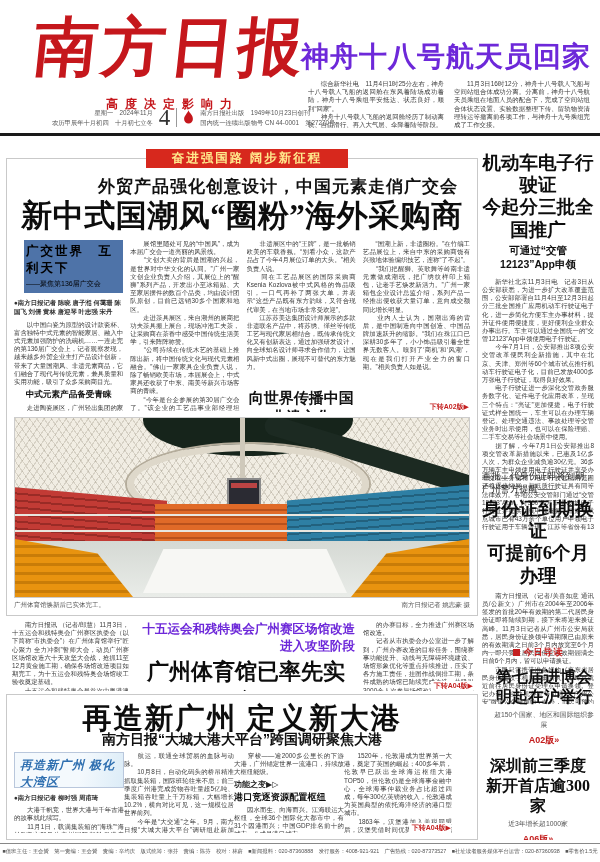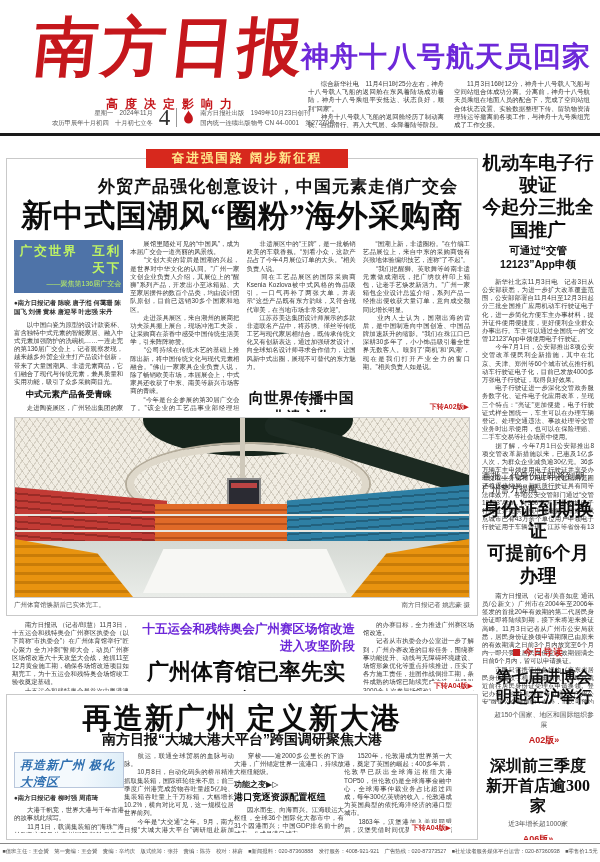--- a/index.html
+++ b/index.html
@@ -29,21 +29,21 @@
   
   .banner{left:146px;top:149px;width:202px;height:19px;background:#d7281d;color:#ffe98c;
     font-weight:bold;font-size:12.5px;letter-spacing:2px;text-align:center;line-height:19px;}
   .kicker{left:6px;top:175px;width:472px;text-align:center;font-size:17px;font-weight:bold;
     letter-spacing:1px;color:#111;margin-left:36px;}
   .bigHead{left:6px;top:195px;width:472px;text-align:center;font-size:31px;font-weight:900;
     letter-spacing:.5px;color:#0d0d0d;}
   
   .colrow{left:14px;top:240px;width:456px;height:172px;display:flex;gap:7px;}
   .col{position:relative;overflow:hidden;}
-  .sb-head{background:#4e73a8;color:#bef264;text-align:right;padding:3px 2px 4px;}
+  .sb-head{background:#4e73a8;color:#000000;text-align:left;padding:3px 2px 4px;margin-left:10px;}
   .sb-h1{font-size:12.5px;font-weight:bold;letter-spacing:2px;}
   .sb-h2{font-size:7px;margin-top:2px;}
   .byline{font-size:6.4px;font-weight:bold;color:#333;line-height:1.45;margin:5px 0 4px;}
   .subhead{font-size:8.6px;font-weight:bold;text-align:center;margin:3px 0;color:#111;}
   
   .photo{left:14px;top:417px;width:456px;height:181px;background:#e9e5db;overflow:hidden;
     border:1px solid #ccc;box-sizing:border-box;}
   .ph-ceiling{position:absolute;left:0;top:0;right:0;height:96px;background:#f1ede3;}
   .ph-ceiling:before{content:"";position:absolute;inset:0;background:
     repeating-linear-gradient(55deg,rgba(120,110,90,.22) 0 1px,transparent 1px 6px),

